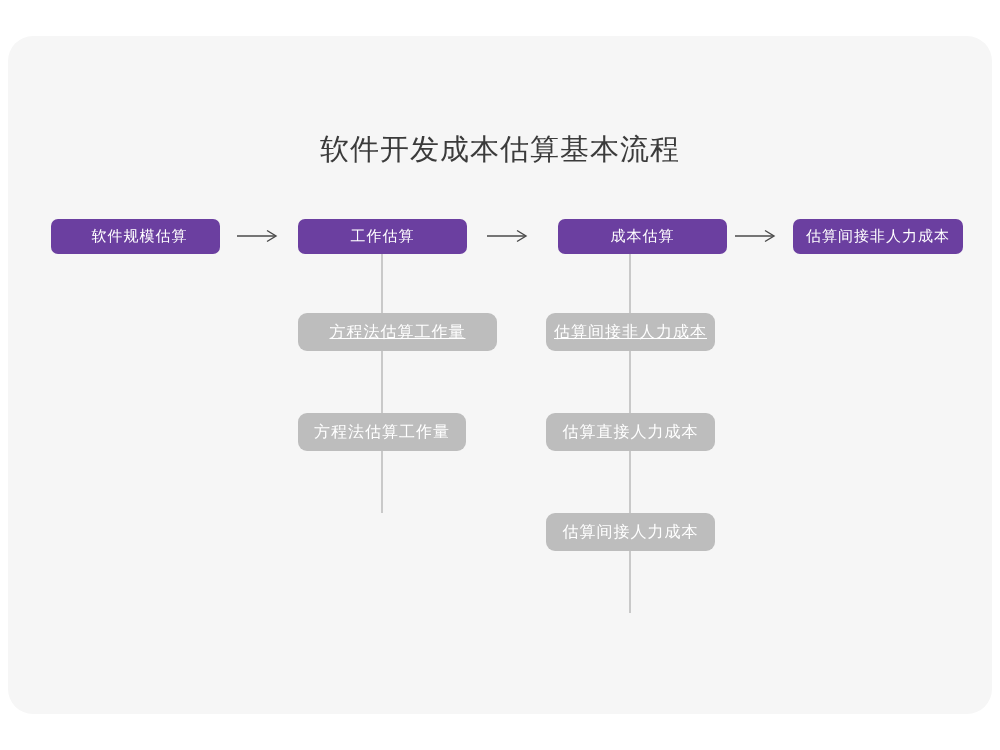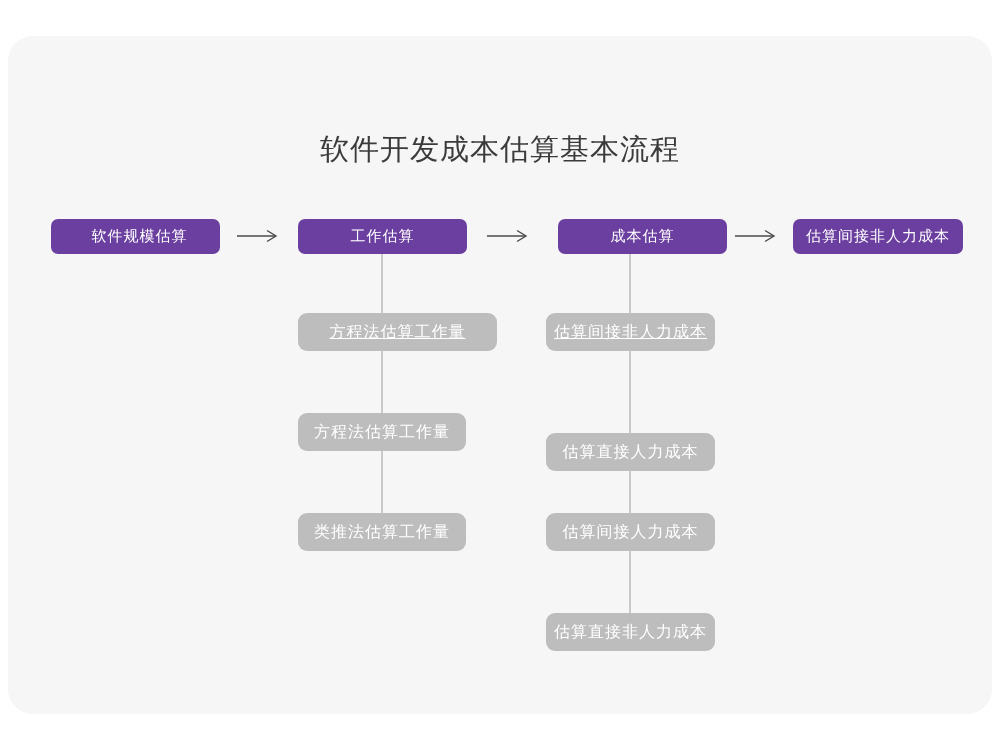--- a/index.html
+++ b/index.html
@@ -65,21 +65,21 @@
   .pos-m1 { left: 43px;  top: 183px; width: 169px; padding-left: 8px; }
   .pos-m2 { left: 290px; top: 183px; width: 169px; }
   .pos-m3 { left: 538px; top: 183px; width: 169px; margin-left: 12px; }
   .pos-m4 { left: 785px; top: 183px; width: 170px; }
   
   .pos-a1 { left: 290px; top: 277px; width: 199px; text-decoration: underline; }
   .pos-a2 { left: 290px; top: 377px; width: 168px; }
   .pos-a3 { left: 290px; top: 477px; width: 168px; }
   
   .pos-b1 { left: 538px; top: 277px; width: 169px; text-decoration: underline; }
-  .pos-b2 { left: 538px; top: 377px; width: 169px; margin-top: 20px; }
+  .pos-b2 { left: 538px; top: 377px; width: 169px; }
   .pos-b3 { left: 538px; top: 477px; width: 169px; }
   .pos-b4 { left: 538px; top: 577px; width: 169px; }
 </style>
 </head>
 <body>
 
 <div class="page">
   <div class="card">
 
     <div class="title">软件开发成本估算基本流程</div>
@@ -100,21 +100,19 @@
       <line x1="1" y1="8" x2="39" y2="8" stroke="#4a4a4a" stroke-width="1.4"></line>
       <polyline points="31,2.5 40,8 31,13.5" fill="none" stroke="#4a4a4a" stroke-width="1.4"></polyline>
     </svg>
     <svg class="flow-arrow arrow-3" width="42" height="16" viewBox="0 0 42 16">
       <line x1="1" y1="8" x2="39" y2="8" stroke="#4a4a4a" stroke-width="1.4"></line>
       <polyline points="31,2.5 40,8 31,13.5" fill="none" stroke="#4a4a4a" stroke-width="1.4"></polyline>
     </svg>
 
     <div class="node secondary pos-a1">方程法估算工作量</div>
     <div class="node secondary pos-a2">方程法估算工作量</div>
-    <div class="node secondary pos-a3">类推法估算工作量</div>
 
     <div class="node secondary pos-b1">估算间接非人力成本</div>
     <div class="node secondary pos-b2">估算直接人力成本</div>
     <div class="node secondary pos-b3">估算间接人力成本</div>
-    <div class="node secondary pos-b4">估算直接非人力成本</div>
 
   </div>
 </div>
 
 </body></html>

